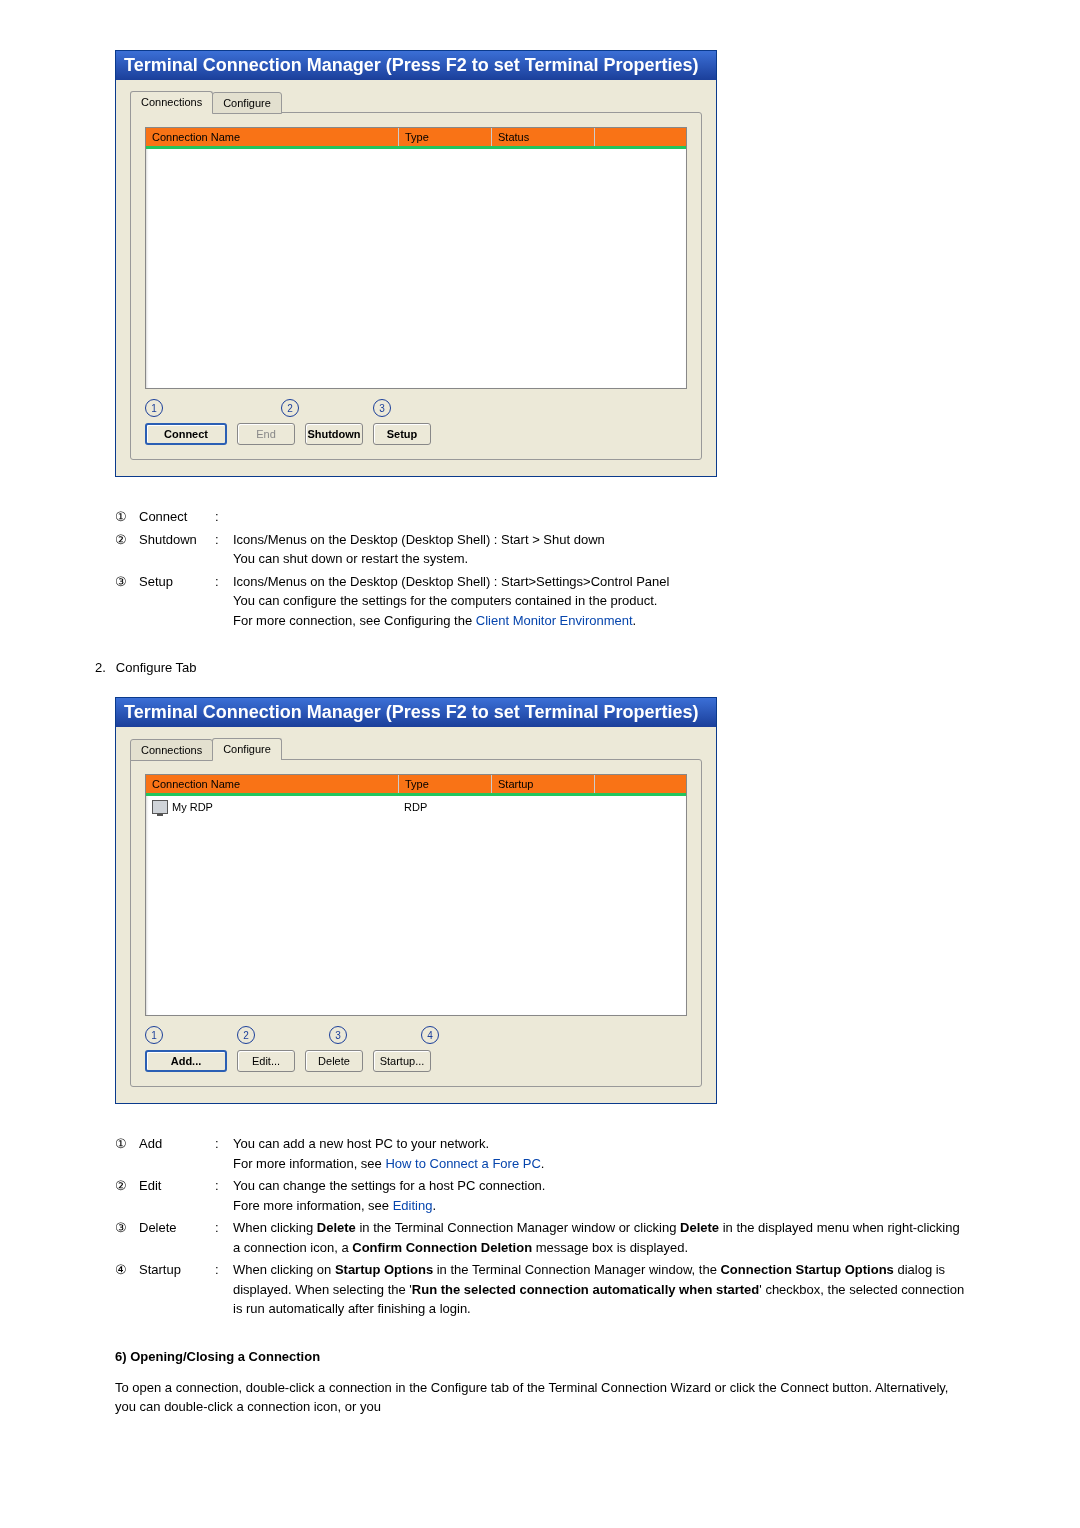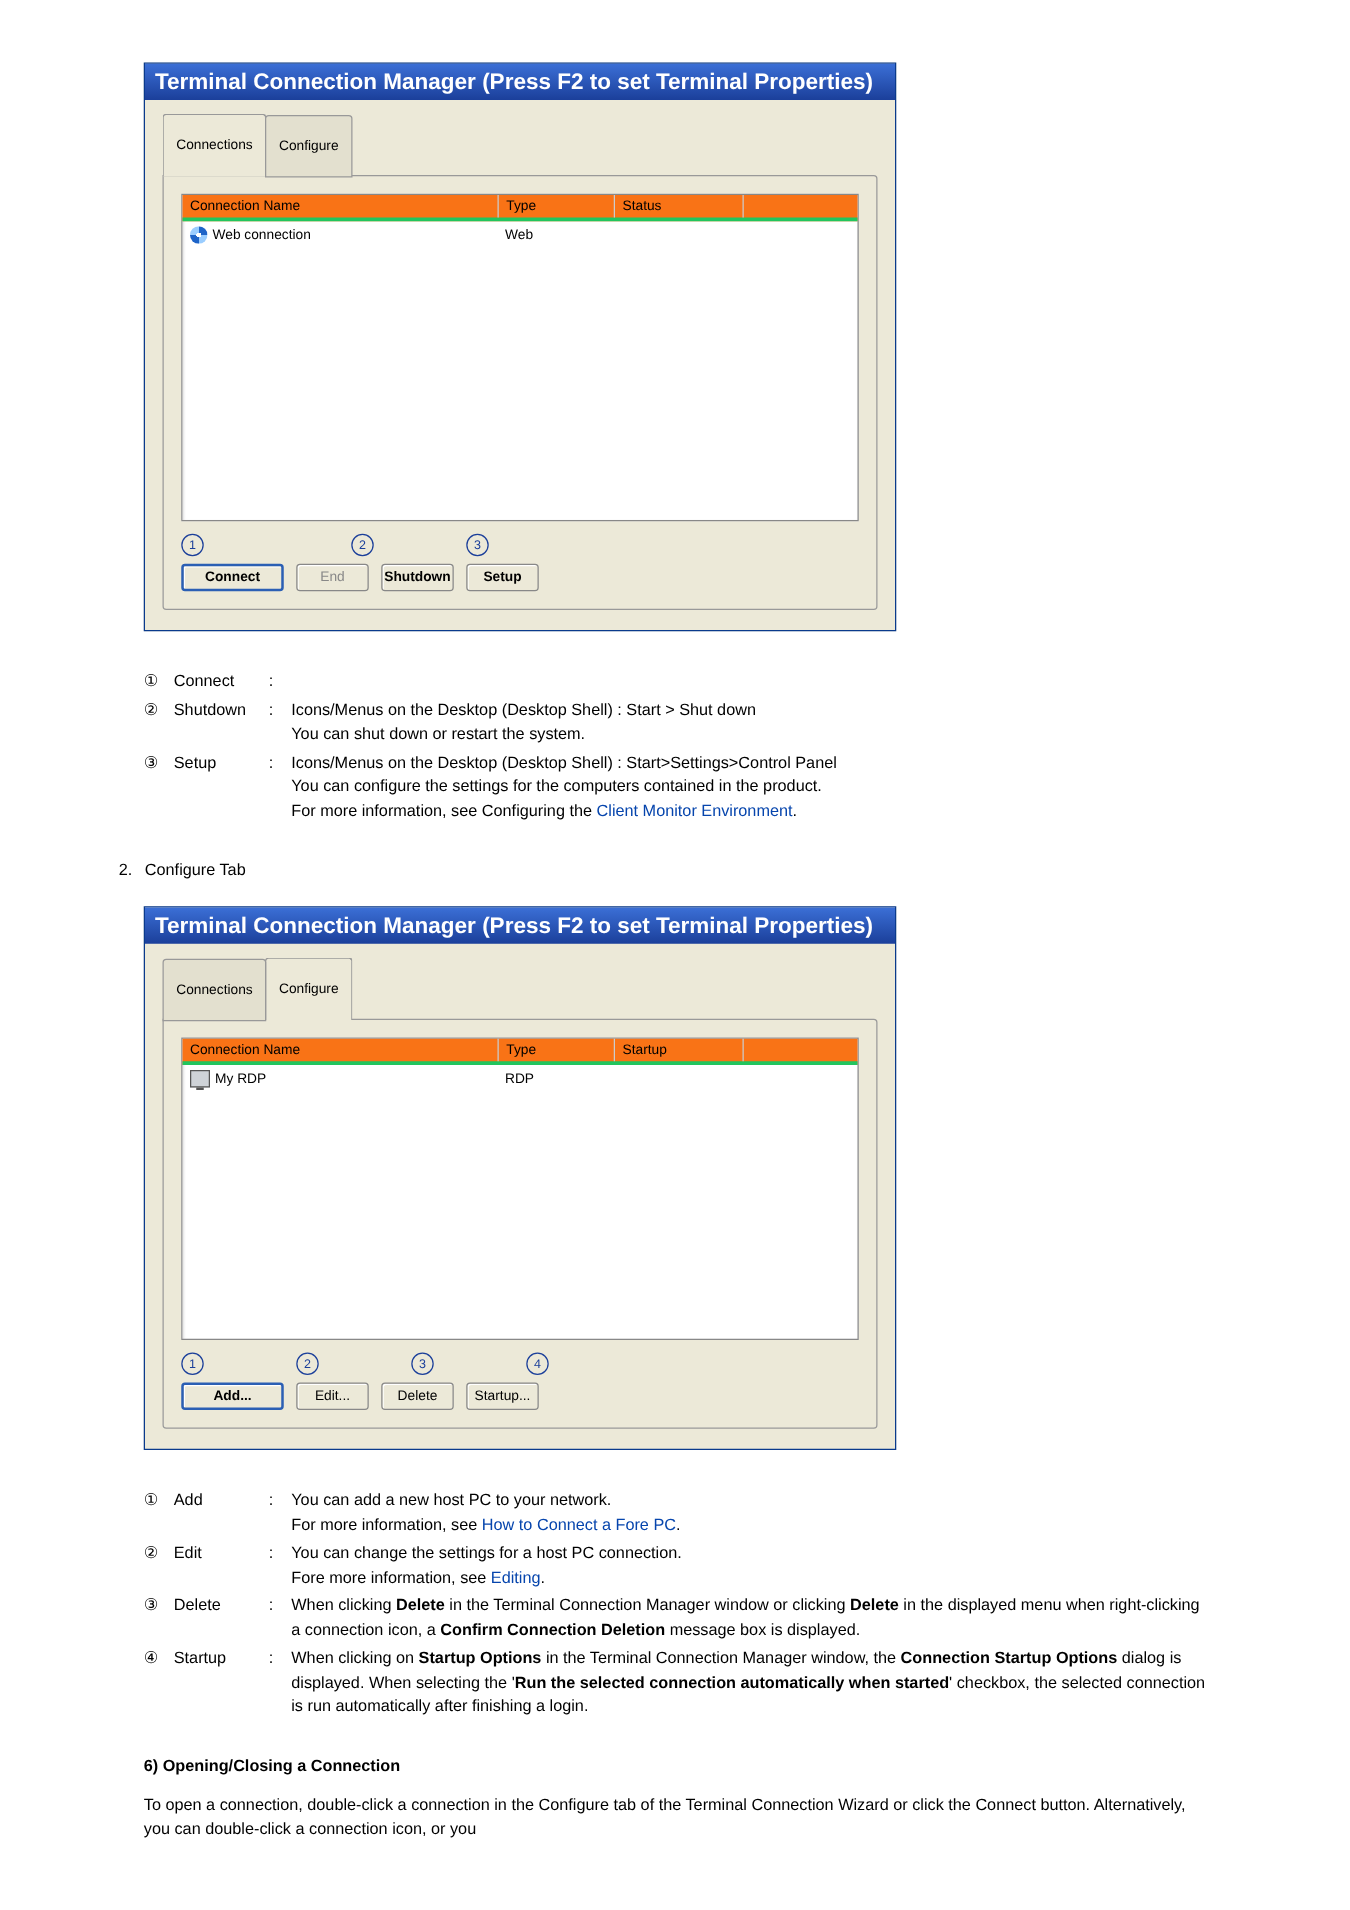--- a/index.html
+++ b/index.html
@@ -32,21 +32,21 @@
   .tabbar {
     display: flex;
     position: relative;
     top: 1px;
     z-index: 2;
   }
   .tab {
     border: 1px solid #999;
     border-bottom: none;
     background: #ece9d8;
-    padding: 18px 10px;
+    padding: 4px 10px;
     font-size: 11px;
     font-family: Tahoma, Arial, sans-serif;
     border-radius: 3px 3px 0 0;
     margin-right: -1px;
   }
   .tab.inactive {
     background: #e3e0cf;
     border-bottom: 1px solid #999;
     position: relative;
     top: 1px;
@@ -183,28 +183,20 @@
       <div class="tab">Connections</div>
       <div class="tab inactive">Configure</div>
     </div>
     <div class="panel">
       <div class="listbox">
         <div class="list-head">
           <div class="col col-name">Connection Name</div>
           <div class="col col-type">Type</div>
           <div class="col col-stat">Status</div>
         </div>
-        <div class="list-row">
-          <div class="col col-name">
-            <span class="ie-icon"></span>
-            <span>Web connection</span>
-          </div>
-          <div class="col col-type">Web</div>
-          <div class="col col-stat"></div>
-        </div>
       </div>
       <div class="callouts">
         <span class="callout" style="left:0px">1</span>
         <span class="callout" style="left:136px">2</span>
         <span class="callout" style="left:228px">3</span>
       </div>
       <div class="button-row">
         <button class="win primary bold">Connect</button>
         <button class="win dis">End</button>
         <button class="win bold">Shutdown</button>
@@ -229,21 +221,21 @@
       <span>You can shut down or restart the system.</span>
     </div>
   </div>
   <div class="expl-row">
     <div class="expl-num">③</div>
     <div class="expl-label">Setup</div>
     <div class="expl-colon">:</div>
     <div class="expl-text">
       <span>Icons/Menus on the Desktop (Desktop Shell) : Start&gt;Settings&gt;Control Panel</span><br>
       <span>You can configure the settings for the computers contained in the product.</span><br>
-      <span>For more information, see Configuring the </span><span class="link">Client Monitor Environment</span><span>.</span>
+      <span>For more connection, see Configuring the </span><span class="link">Client Monitor Environment</span><span>.</span>
     </div>
   </div>
 </div>
 
 <div class="numlist">
   <span>2.</span>
   <span>Configure Tab</span>
 </div>
 
 <div class="dialog">

